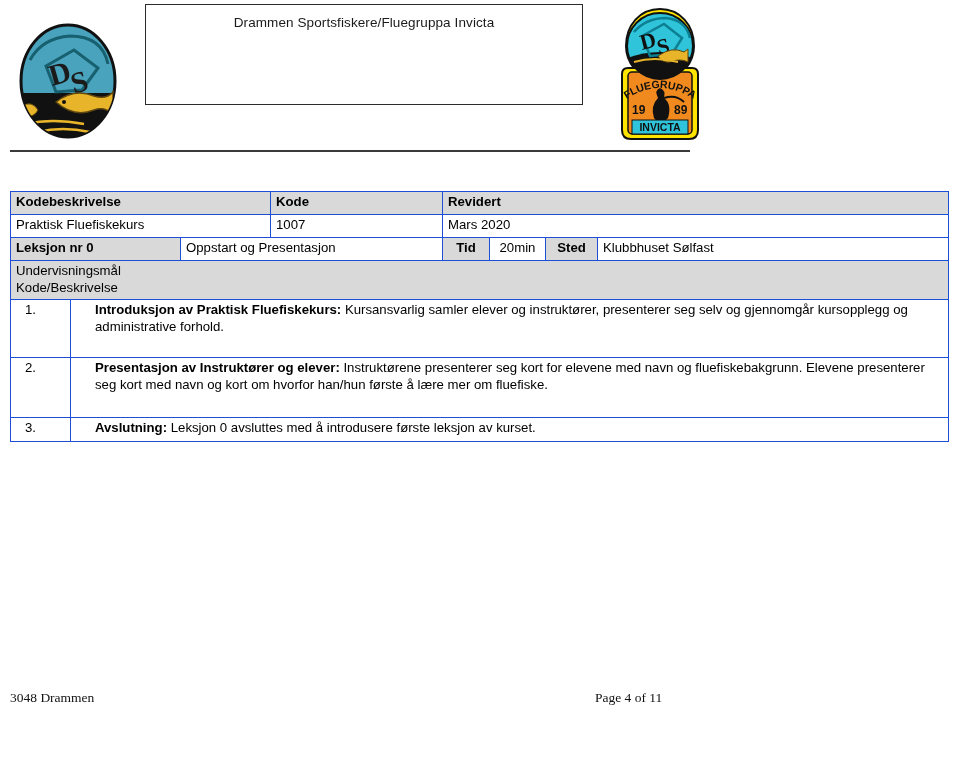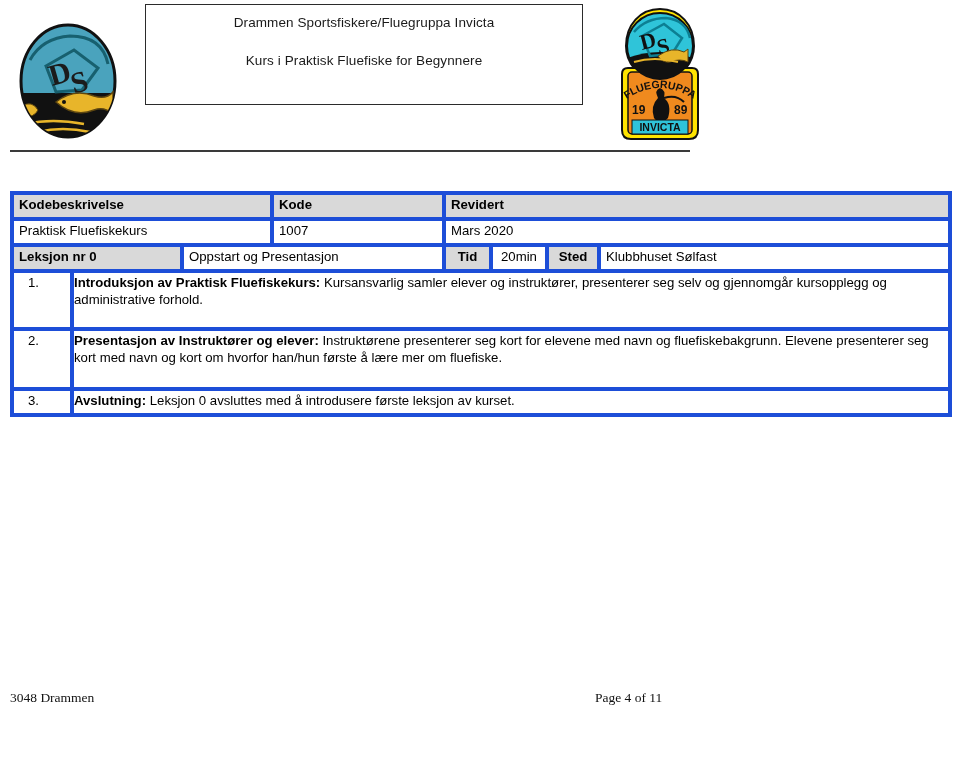--- a/index.html
+++ b/index.html
@@ -53,33 +53,33 @@
 
   
   .doc-table {
     position: absolute; left: 10px; top: 191px;
     width: 938px;
     border-collapse: collapse;
     table-layout: fixed;
     font-size: 13.2px;
   }
   .doc-table td {
-    border: 4px solid #1d4ed8;
+    border: 1px solid #1d4ed8;
     padding: 2px 5px 3px 5px;
     vertical-align: top;
     line-height: 1.28;
   }
   .shaded { background: #d9d9d9; }
   .b { font-weight: bold; }
   .center { text-align: center; }
 
   td.tall-goal { height: 54px; }
   td.sub-head { height: 38px; }
   td.num { text-align: left; padding-left: 14px; }
-  td.item { padding-left: 0; }
+  td.item { padding-left: 24px; }
   td.item1 { height: 58px; }
   td.item2 { height: 60px; }
   td.item3 { height: 24px; }
 
   .para { margin: 0; }
 
   
   .footer {
     position: absolute; left: 10px; top: 690px;
     width: 938px;
@@ -122,21 +122,20 @@
 
           <path d="M10 86 Q20 80 26 90 Q22 98 12 96 Z" fill="#e8b52a" stroke="#5d4610" stroke-width="1"></path>
           <path d="M14 104 Q40 98 72 104" fill="none" stroke="#e8b52a" stroke-width="2.5"></path>
           <path d="M26 112 Q50 106 78 112" fill="none" stroke="#e8b52a" stroke-width="2.5"></path>
         </g>
       </svg>
     </div>
 
     <div class="title-box">
       <div class="title-line1">Drammen Sportsfiskere/Fluegruppa Invicta</div>
-      <div class="title-line2">Kurs i Praktisk Fluefiske for Begynnere</div>
     </div>
 
     <div class="logo-right">
       <svg width="92" height="140" viewBox="0 0 92 140" aria-hidden="true">
         <defs>
           <clipPath id="circClipR">
               <circle cx="46" cy="40" r="33"></circle>
             </clipPath>
           <path id="arcPath" d="M14 92 Q46 72 78 92"></path>
         </defs>
@@ -206,20 +205,26 @@
       <td class="shaded b" colspan="2">Leksjon nr 0</td>
       <td colspan="3">Oppstart og Presentasjon</td>
       <td class="shaded b center">Tid</td>
       <td class="center">20min</td>
       <td class="shaded b center">Sted</td>
       <td>Klubbhuset Sølfast</td>
     </tr>
 
 
 
+    <tr>
+      <td class="shaded sub-head" colspan="9">
+        <div>Undervisningsmål</div>
+        <div>Kode/Beskrivelse</div>
+      </td>
+    </tr>
 
     <tr>
       <td class="num item1">1.</td>
       <td class="item" colspan="8">
         <p class="para"><span class="b">Introduksjon av Praktisk Fluefiskekurs:</span><span> Kursansvarlig samler elever og instruktører, presenterer seg selv og gjennomgår kursopplegg og administrative forhold.</span></p>
       </td>
     </tr>
 
     <tr>
       <td class="num item2">2.</td>

